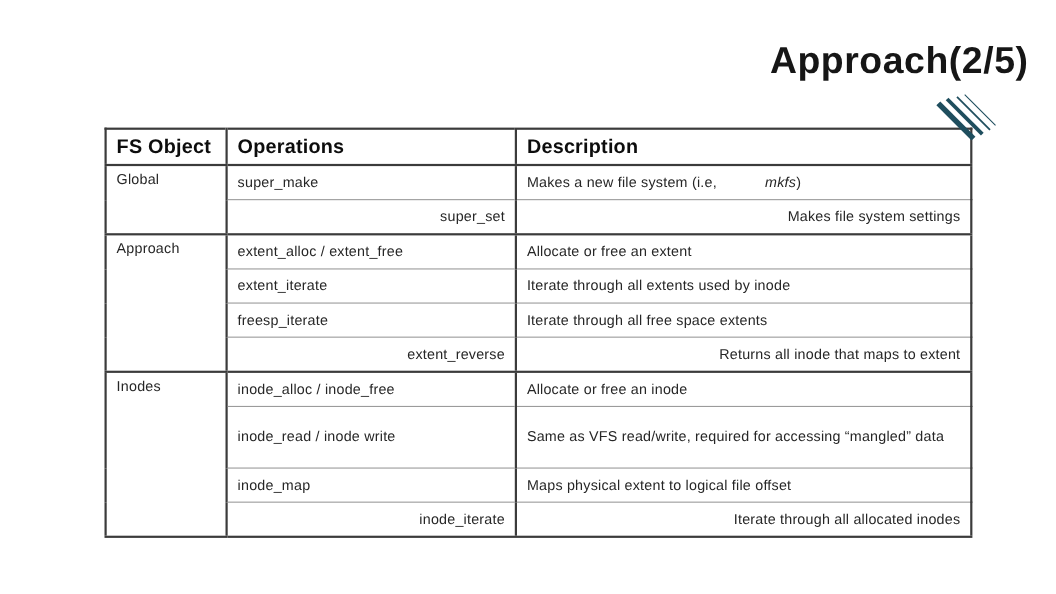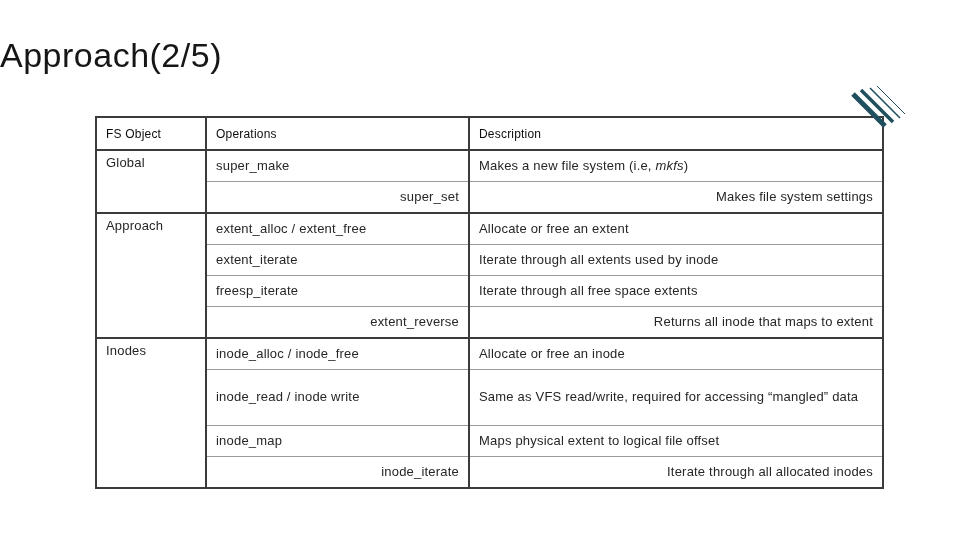--- a/index.html
+++ b/index.html
@@ -14,23 +14,23 @@
     background: #ffffff;
     overflow: hidden;
     font-family: "Liberation Sans", sans-serif;
   }
   .title {
     position: absolute;
     top: 36px;
     left: 0;
     width: 935px;
     margin: 0;
-    text-align: left;
+    text-align: right;
     font-size: 34px;
-    font-weight: 400;
+    font-weight: 700;
     color: #161616;
     letter-spacing: 0.5px;
   }
   .pen {
     position: absolute;
     left: 848px;
     top: 84px;
     width: 64px;
     height: 52px;
     color: var(--accent, #1f4e5e);
@@ -48,22 +48,22 @@
   .fs-table col.c1 { width: 110px; }
   .fs-table col.c2 { width: 263px; }
   .fs-table col.c3 { width: 414px; }
   .fs-table th, .fs-table td {
     padding: 0 9px;
     text-align: left;
     white-space: normal;
     overflow: hidden;
   }
   .fs-table th {
-    font-size: 12px;
-    font-weight: normal;
+    font-size: 18px;
+    font-weight: bold;
     color: #0d0d0d;
     height: 31px;
     border-bottom: 2px solid #3b3b3b;
     letter-spacing: 0.2px;
   }
   .fs-table td {
     font-size: 13px;
     color: #262626;
     height: 30px;
     border-bottom: 1px solid #9b9b9b;
@@ -80,20 +80,21 @@
   }
   .fs-table tr.group-end td {
     border-bottom: 2px solid #3b3b3b;
     text-align: right;
   }
   .fs-table tr.tall td {
     height: 55px;
   }
   .fs-table em {
     font-style: italic;
+    margin-left: 40px;
   }
 </style>
 </head>
 <body>
 
 <div class="slide">
 
   <h1 class="title">Approach(2/5)</h1>
 
   <svg class="pen" viewBox="0 0 64 52" xmlns="http://www.w3.org/2000/svg">

